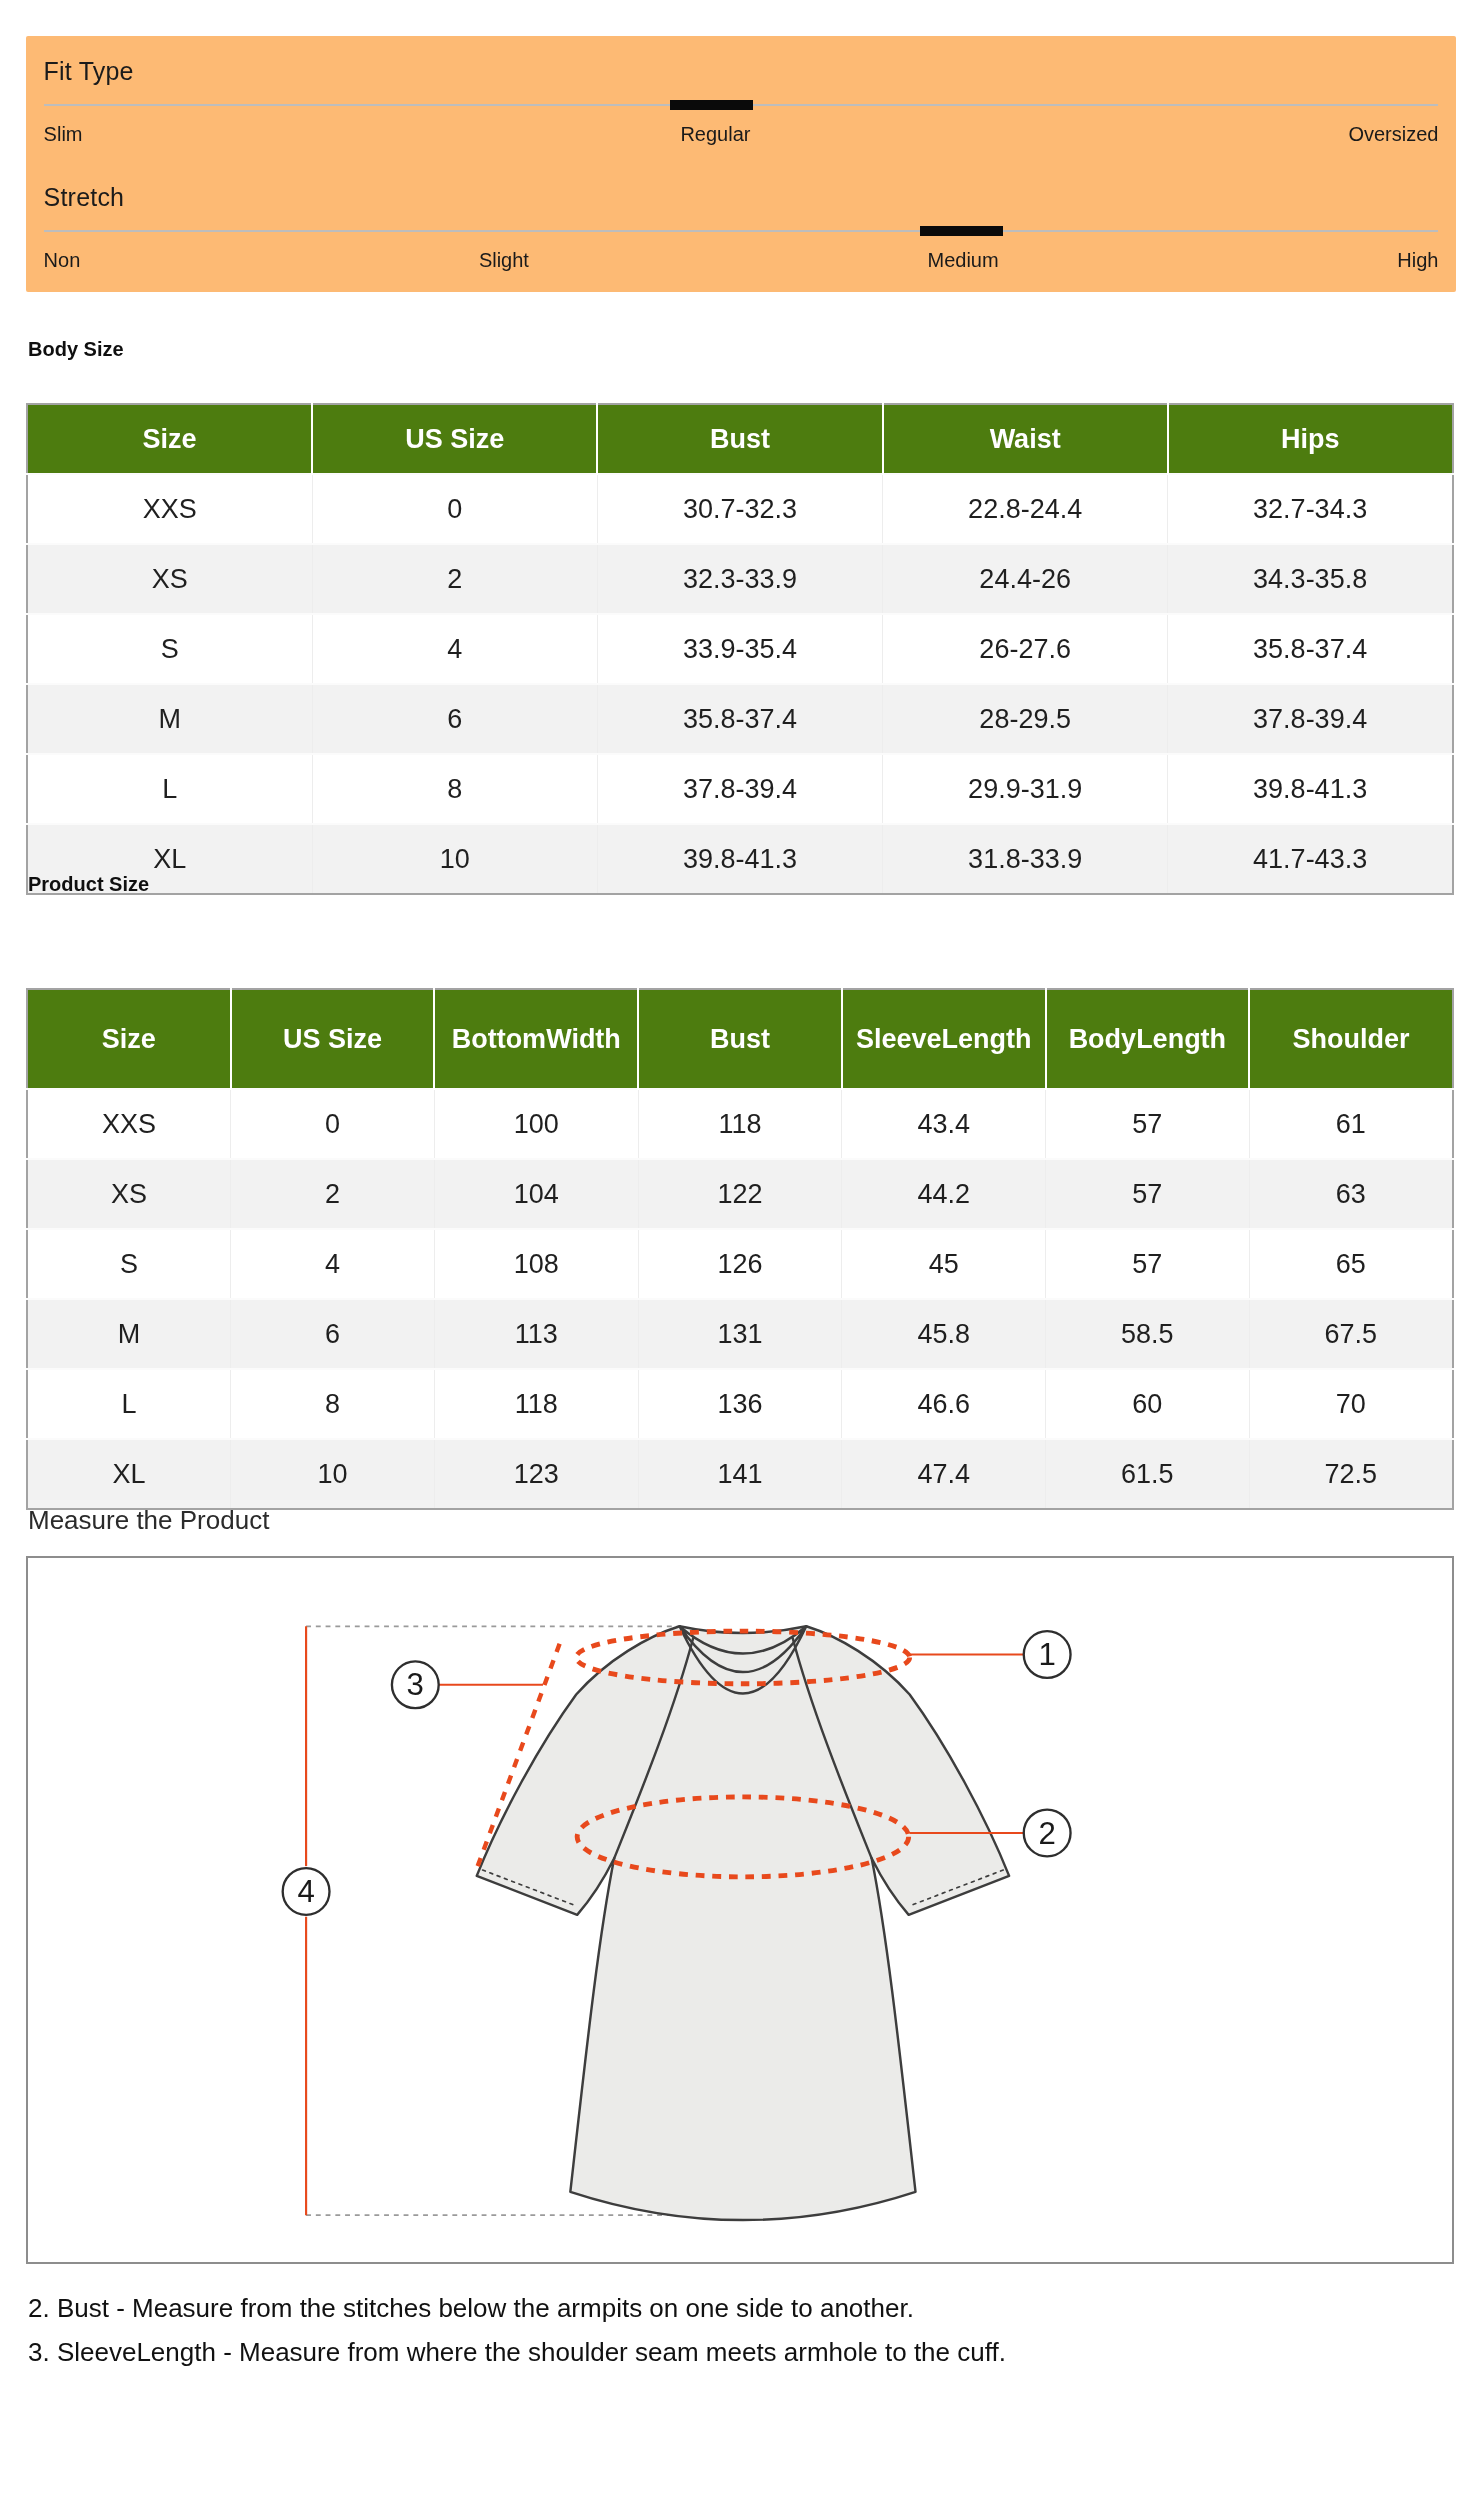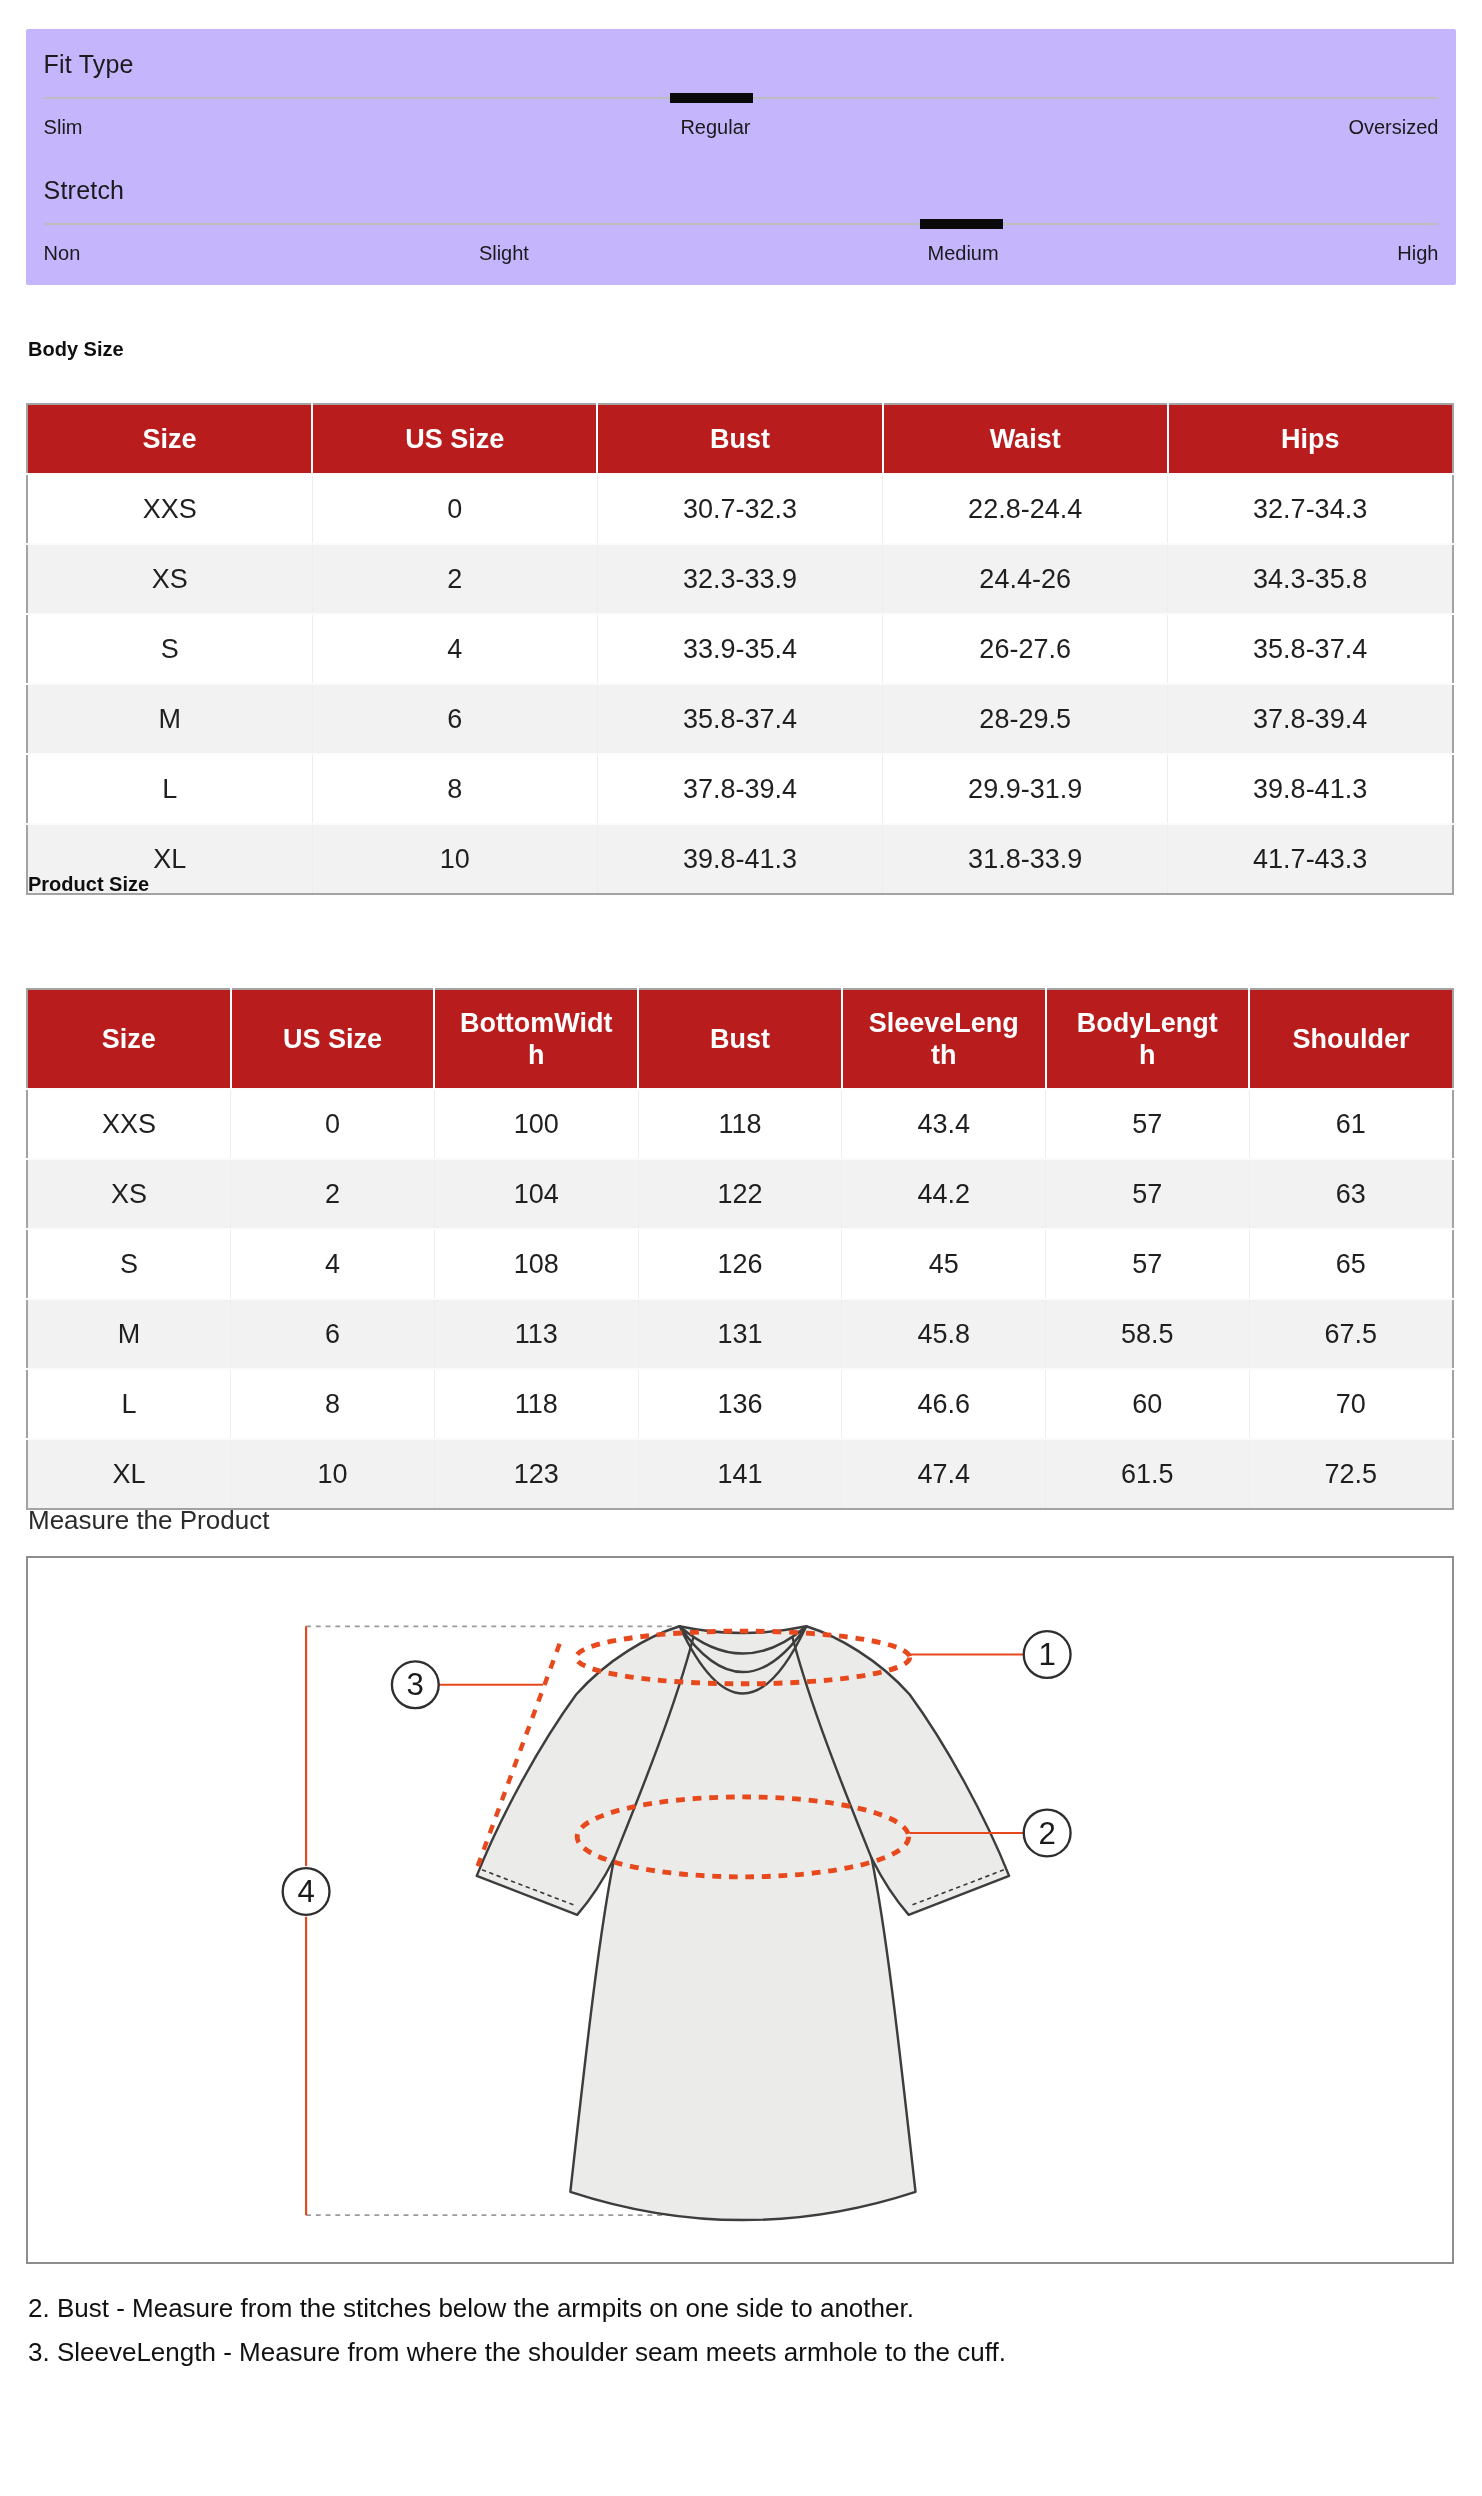--- a/index.html
+++ b/index.html
@@ -3,22 +3,22 @@
 <meta charset="utf-8">
 <style>
   html,body{margin:0;padding:0;background:#ffffff;}
   body{
     width:1482px;height:2497px;position:relative;
     font-family:"Liberation Sans","DejaVu Sans",sans-serif;
     color:#1a1a1a;-webkit-font-smoothing:antialiased;
   }
   
   .fit-panel{
-    position:absolute;left:26px;top:29px;width:1430px;height:256px;
-    background:#c4b5fd;border-radius:2px;box-sizing:border-box;
+    position:absolute;left:26px;top:36px;width:1430px;height:256px;
+    background:#fdba74;border-radius:2px;box-sizing:border-box;
     padding:0 17.6px;
   }
   .slider-title{
     margin:0;padding-top:20.5px;font-size:25px;font-weight:400;color:#1b1b1b;
     letter-spacing:0.2px;
   }
   .slider-title.second{padding-top:35px;}
   .slider-block{position:relative;margin-top:12.7px;}
   .track{position:relative;height:13.7px;}
   .track-line{position:absolute;left:0;right:0;top:5.9px;height:2px;background:#bdbdbd;}
@@ -32,23 +32,23 @@
   #body-size-heading{top:338px;}
   #product-size-heading{top:873px;}
   
   table.size-table{
     position:absolute;left:26px;width:1428px;border-collapse:collapse;
     table-layout:fixed;border:2px solid #a3a3a3;background:#fff;
   }
   #body-size-table{top:403px;}
   #product-size-table{top:988px;}
   .size-table th{
-    background:#b91c1c;color:#ffffff;font-weight:700;font-size:27px;
+    background:#4d7c0f;color:#ffffff;font-weight:700;font-size:27px;
     text-align:center;vertical-align:middle;height:68px;line-height:32px;
-    padding:0 24px;word-break:break-all;
+    padding:0 8px;word-break:break-all;
   }
   #product-size-table th{height:98px;}
   .size-table th + th{border-left:2px solid #ffffff;}
   .size-table td{
     font-size:27px;color:#1f1f1f;text-align:center;vertical-align:middle;
     height:66px;background:#ffffff;border-top:2px solid #fbfbfb;
   }
   .size-table td + td{border-left:1px solid #ededed;}
   .size-table tbody tr:nth-child(even) td{background:#f2f2f2;}
   

